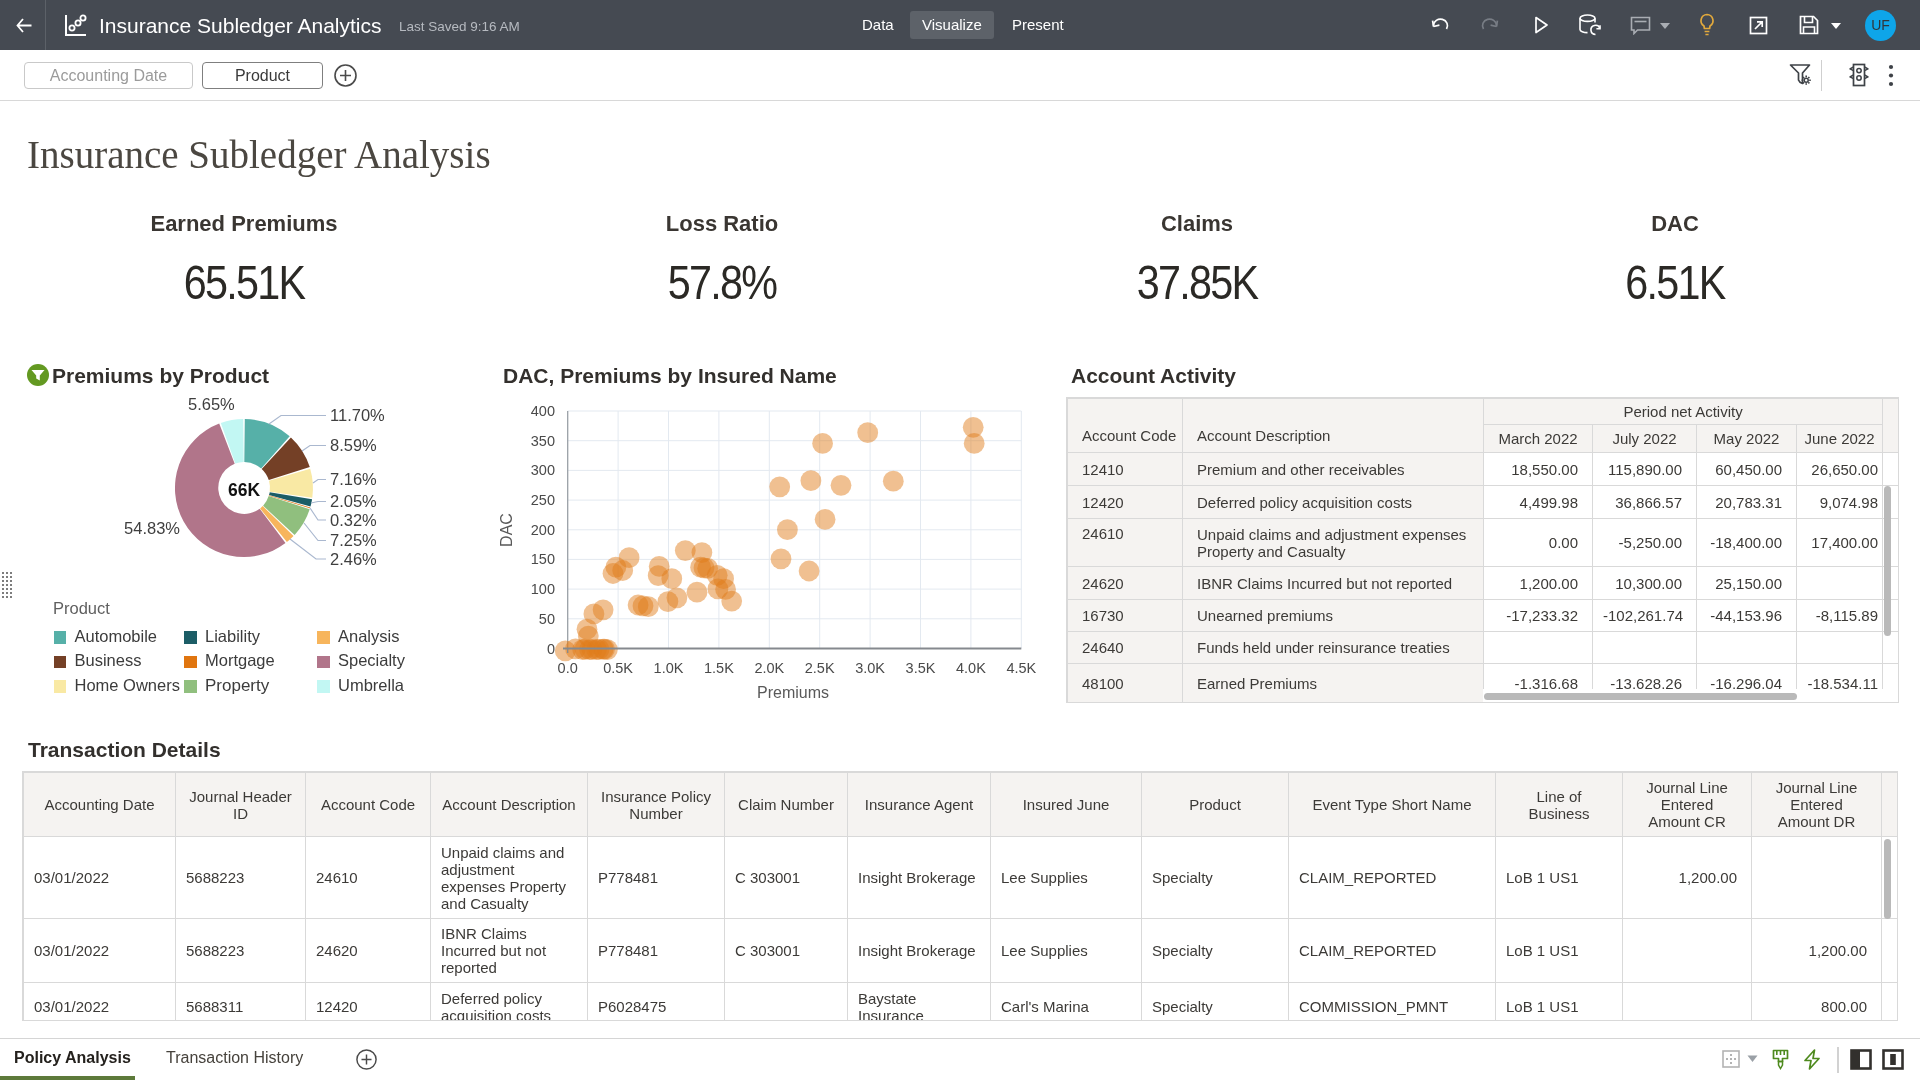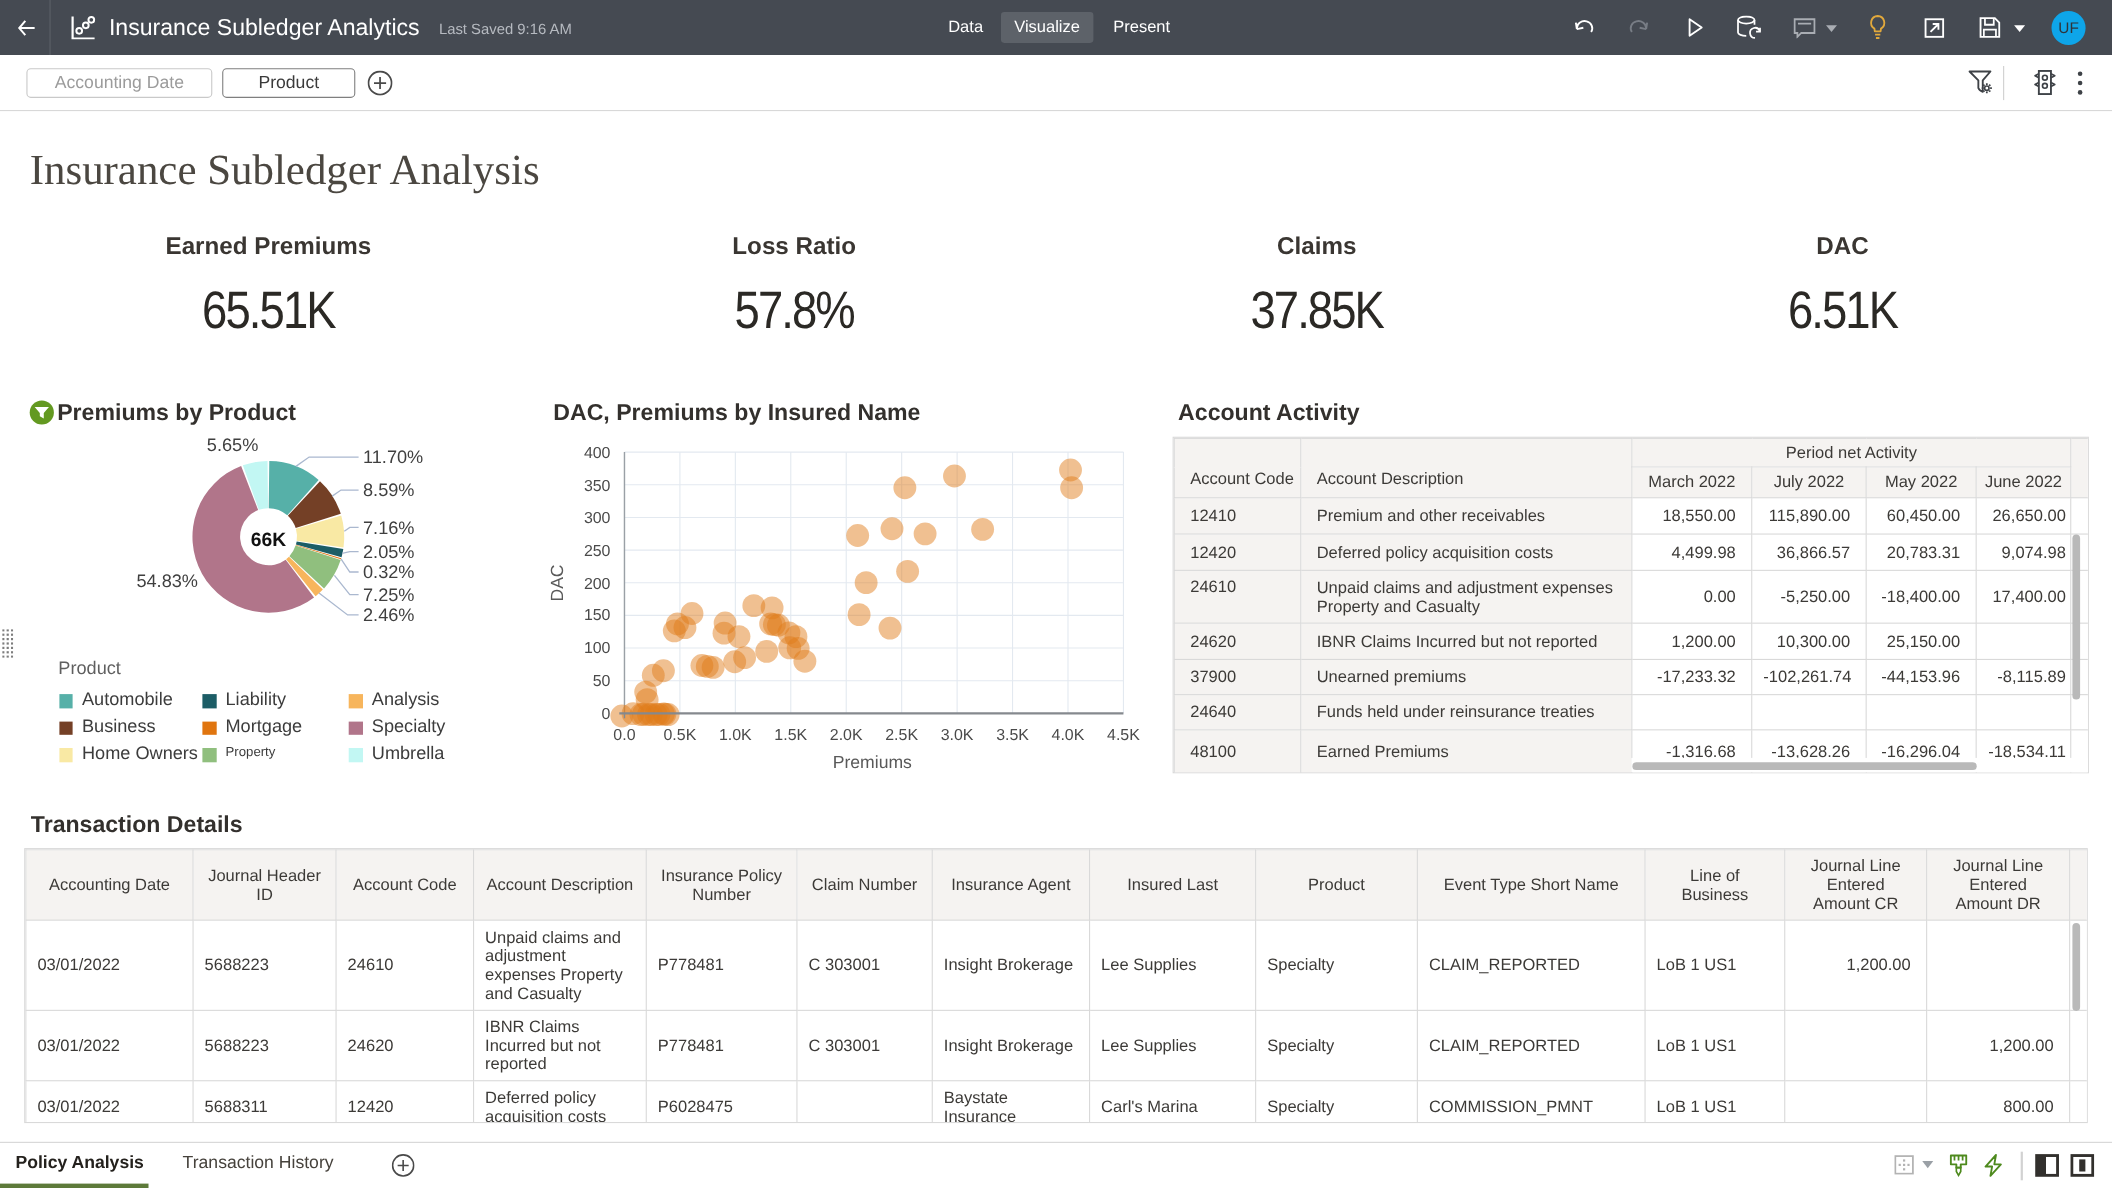--- a/index.html
+++ b/index.html
@@ -213,21 +213,21 @@
   <div class="abs" style="left:338px;top:626.5px;font-size:16.5px;color:#3c3c3c;">Analysis</div>
   <div class="abs" style="left:53.5px;top:655.5px;width:12.5px;height:12.5px;background:#744026;"></div>
   <div class="abs" style="left:74.5px;top:651.0px;font-size:16.5px;color:#3c3c3c;">Business</div>
   <div class="abs" style="left:184px;top:655.5px;width:12.5px;height:12.5px;background:#e0750f;"></div>
   <div class="abs" style="left:205px;top:651.0px;font-size:16.5px;color:#3c3c3c;">Mortgage</div>
   <div class="abs" style="left:317px;top:655.5px;width:12.5px;height:12.5px;background:#b1758a;"></div>
   <div class="abs" style="left:338px;top:651.0px;font-size:16.5px;color:#3c3c3c;">Specialty</div>
   <div class="abs" style="left:53.5px;top:680px;width:12.5px;height:12.5px;background:#f9e9a4;"></div>
   <div class="abs" style="left:74.5px;top:675.5px;font-size:16.5px;color:#3c3c3c;">Home Owners</div>
   <div class="abs" style="left:184px;top:680px;width:12.5px;height:12.5px;background:#90bf7e;"></div>
-  <div class="abs" style="left:205px;top:675.5px;font-size:12px;color:#3c3c3c;text-align:right;">Property</div>
+  <div class="abs" style="left:205px;top:675.5px;font-size:17px;color:#3c3c3c;text-align:right;">Property</div>
   <div class="abs" style="left:317px;top:680px;width:12.5px;height:12.5px;background:#c2f7f3;"></div>
   <div class="abs" style="left:338px;top:675.5px;font-size:16.5px;color:#3c3c3c;">Umbrella</div>
 </div>
 
 <svg class="abs" style="left:2px;top:572px" width="10" height="26" viewBox="0 0 10 26">
   <g fill="#7d7d7d">
     <rect x="0" y="0" width="2" height="2"></rect>
         <rect x="4" y="0" width="2" height="2"></rect>
         <rect x="8" y="0" width="2" height="2"></rect>
     <rect x="0" y="4" width="2" height="2"></rect>
@@ -409,21 +409,21 @@
     <tr style="height:33px;">
       <td class="acode">24620</td>
             <td class="adesc">IBNR Claims Incurred but not reported</td>
       <td class="num">1,200.00</td>
             <td class="num">10,300.00</td>
             <td class="num">25,150.00</td>
             <td></td>
             <td></td>
     </tr>
     <tr style="height:32px;">
-      <td class="acode">37900</td>
+      <td class="acode">16730</td>
             <td class="adesc">Unearned premiums</td>
       <td class="num">-17,233.32</td>
             <td class="num">-102,261.74</td>
             <td class="num">-44,153.96</td>
             <td class="num" style="padding-right:4px!important;">-8,115.89</td>
             <td></td>
     </tr>
     <tr style="height:32px;">
       <td class="acode">24640</td>
             <td class="adesc">Funds held under reinsurance treaties</td>
@@ -472,21 +472,21 @@
     </colgroup>
     <tbody>
           <tr style="height:64px;">
       <th>Accounting Date</th>
             <th>Journal Header<br>ID</th>
             <th>Account Code</th>
             <th>Account Description</th>
       <th>Insurance Policy<br>Number</th>
             <th>Claim Number</th>
             <th>Insurance Agent</th>
-            <th>Insured Last</th>
+            <th>Insured June</th>
       <th>Product</th>
             <th>Event Type Short Name</th>
             <th>Line of<br>Business</th>
       <th>Journal Line<br>Entered<br>Amount CR</th>
             <th>Journal Line<br>Entered<br>Amount DR</th>
             <th></th>
     </tr>
     <tr style="height:82px;">
       <td>03/01/2022</td>
             <td>5688223</td>

